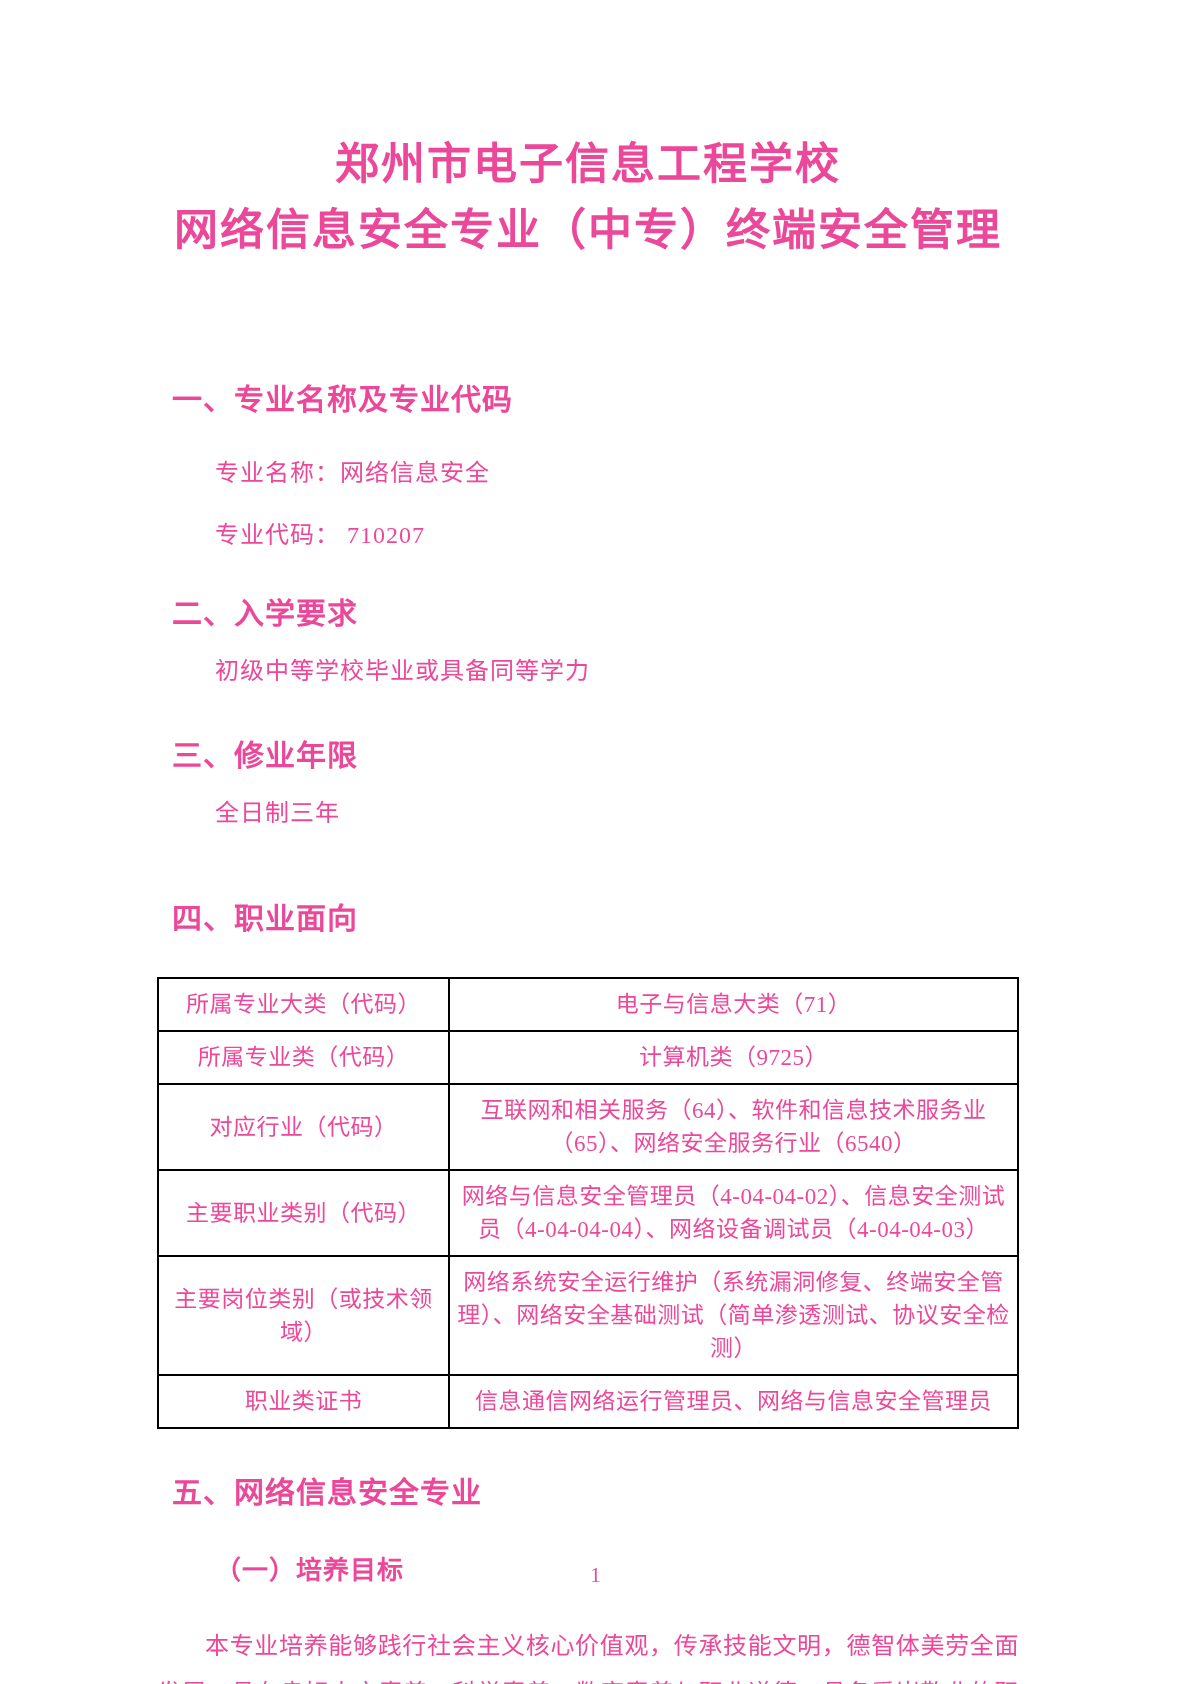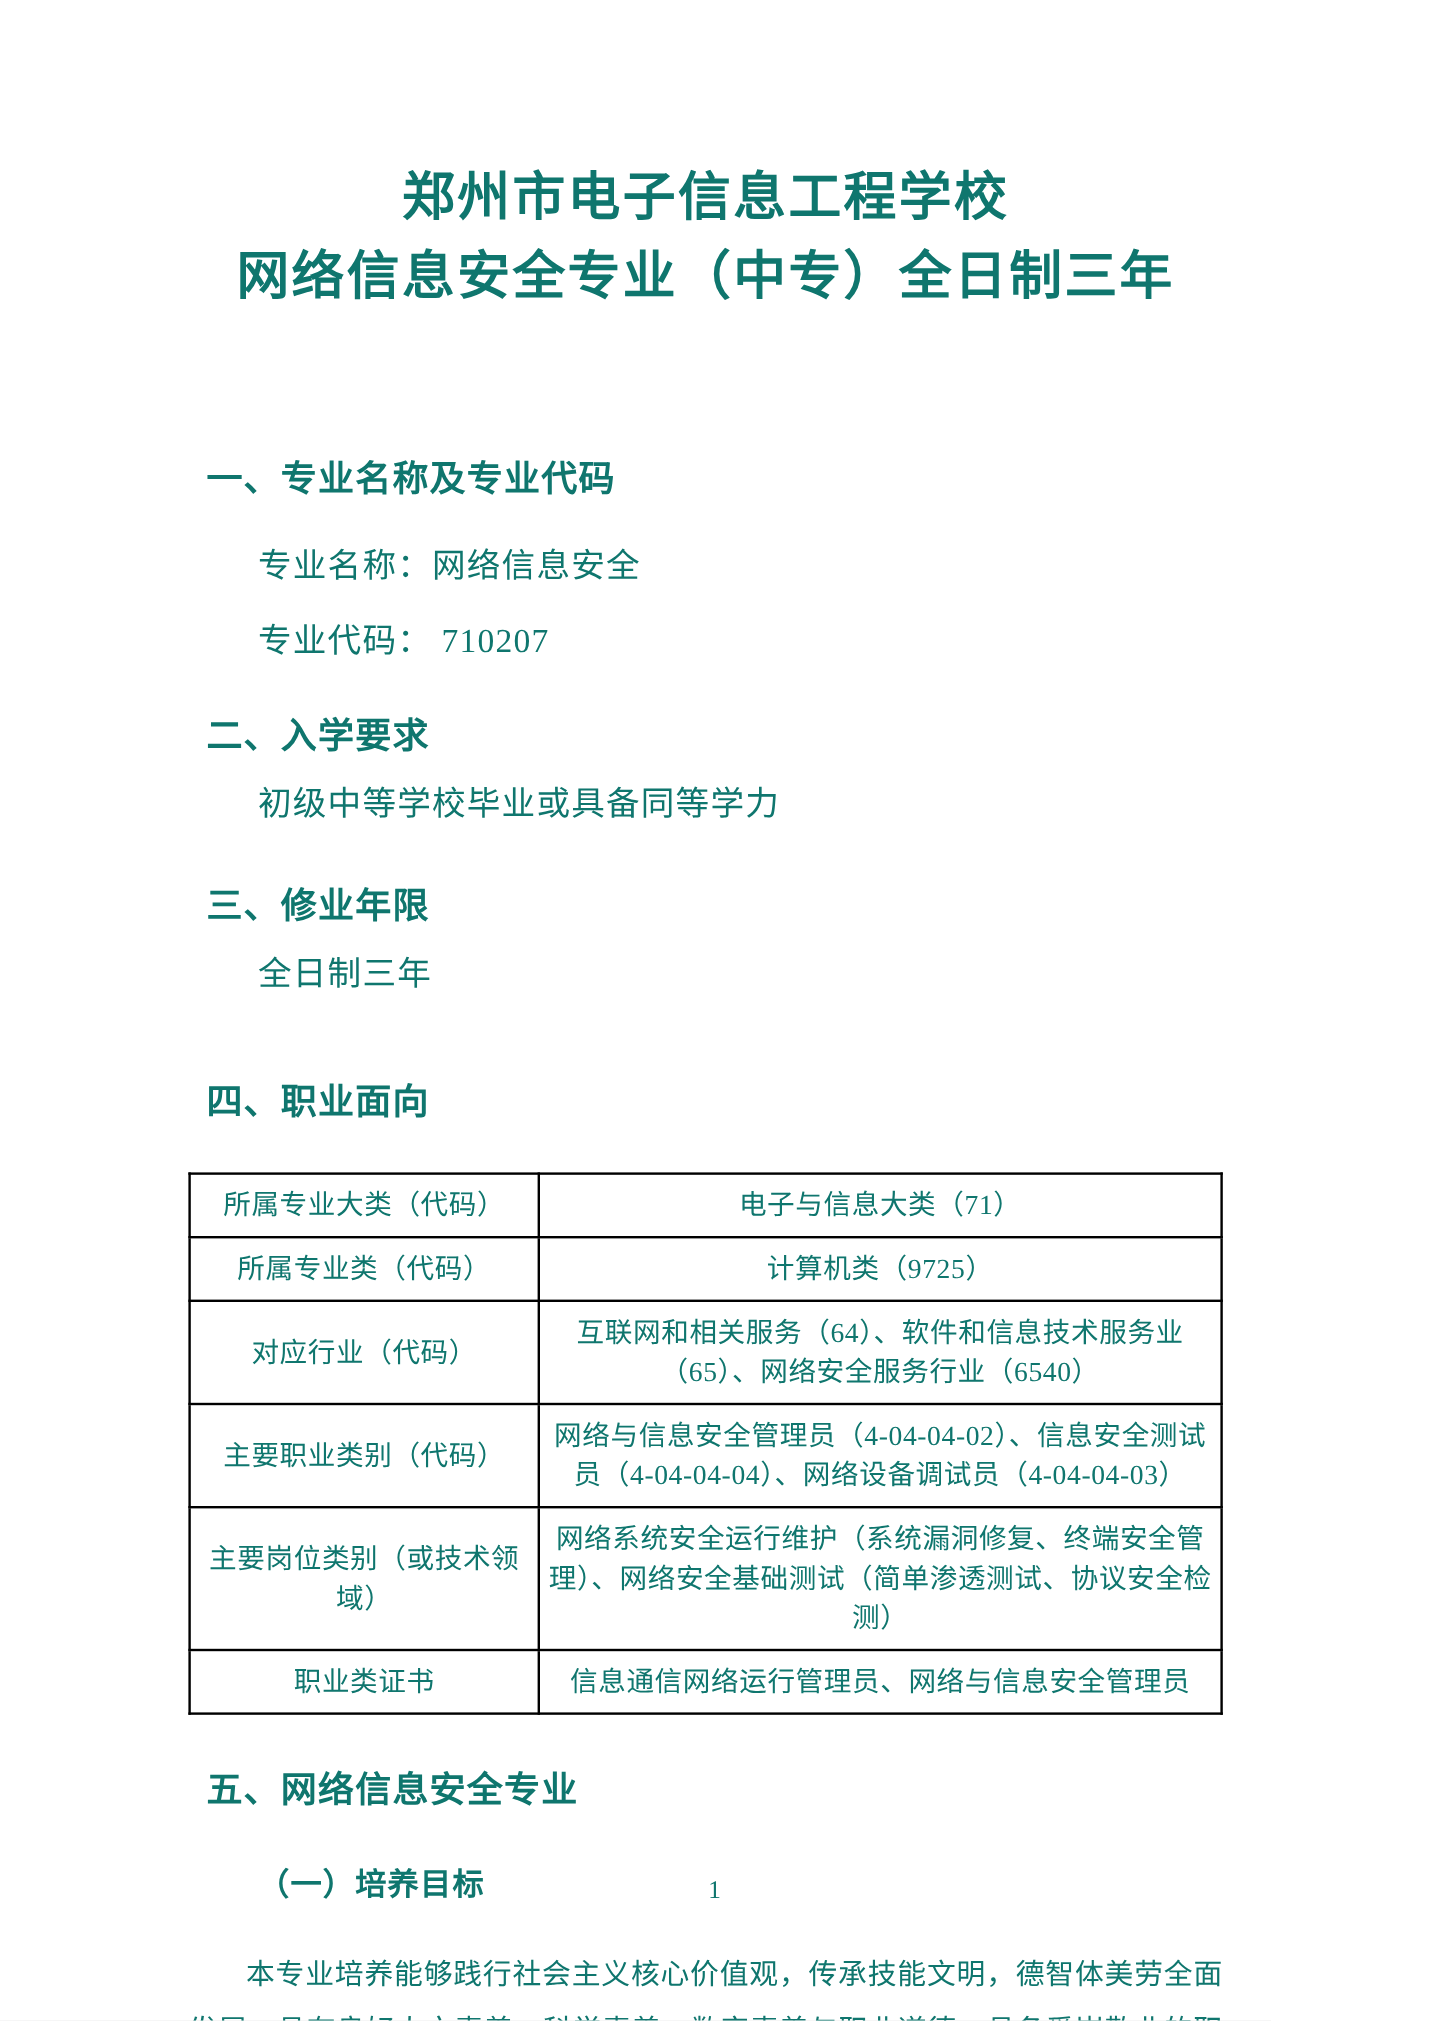--- a/index.html
+++ b/index.html
@@ -3,21 +3,21 @@
 <meta charset="utf-8">
 <style>
   * { margin: 0; padding: 0; box-sizing: border-box; }
   html, body { background: #e8e8e8; }
   .page {
     position: relative;
     width: 1191px;
     height: 1684px;
     margin: 0 auto;
     background: #ffffff;
-    color: #0f766e;
+    color: #ec4899;
     font-family: "Liberation Serif", "DejaVu Serif", serif;
     overflow: hidden;
   }
   .content {
     position: absolute;
     left: 157px;
     top: 0;
     width: 862px;
   }
   
@@ -39,21 +39,21 @@
     padding-left: 15px;
     letter-spacing: 1px;
   }
   .h-s1 { margin-top: 118px; }
   .h-s2 { margin-top: 46px; }
   .h-s3 { margin-top: 52px; }
   .h-s4 { margin-top: 73px; }
   .h-s5 { margin-top: 46px; }
   
   .body-line {
-    font-size: 28px;
+    font-size: 24px;
     line-height: 30px;
     padding-left: 58px;
     letter-spacing: 1px;
   }
   .b1 { margin-top: 40px; }
   .b2 { margin-top: 32px; }
   .b-single { margin-top: 24px; }
   
   .job-table {
     width: 100%;
@@ -101,21 +101,21 @@
   }
 </style>
 </head>
 <body>
 
 <div class="page">
   <div class="content">
 
     <div class="doc-title">
       <div>郑州市电子信息工程学校</div>
-      <div>网络信息安全专业（中专）全日制三年</div>
+      <div>网络信息安全专业（中专）终端安全管理</div>
     </div>
 
     <div class="sec-heading h-s1">一、专业名称及专业代码</div>
     <div class="body-line b1">专业名称：网络信息安全</div>
     <div class="body-line b2">专业代码： 710207</div>
 
     <div class="sec-heading h-s2">二、入学要求</div>
     <div class="body-line b-single">初级中等学校毕业或具备同等学力</div>
 
     <div class="sec-heading h-s3">三、修业年限</div>

